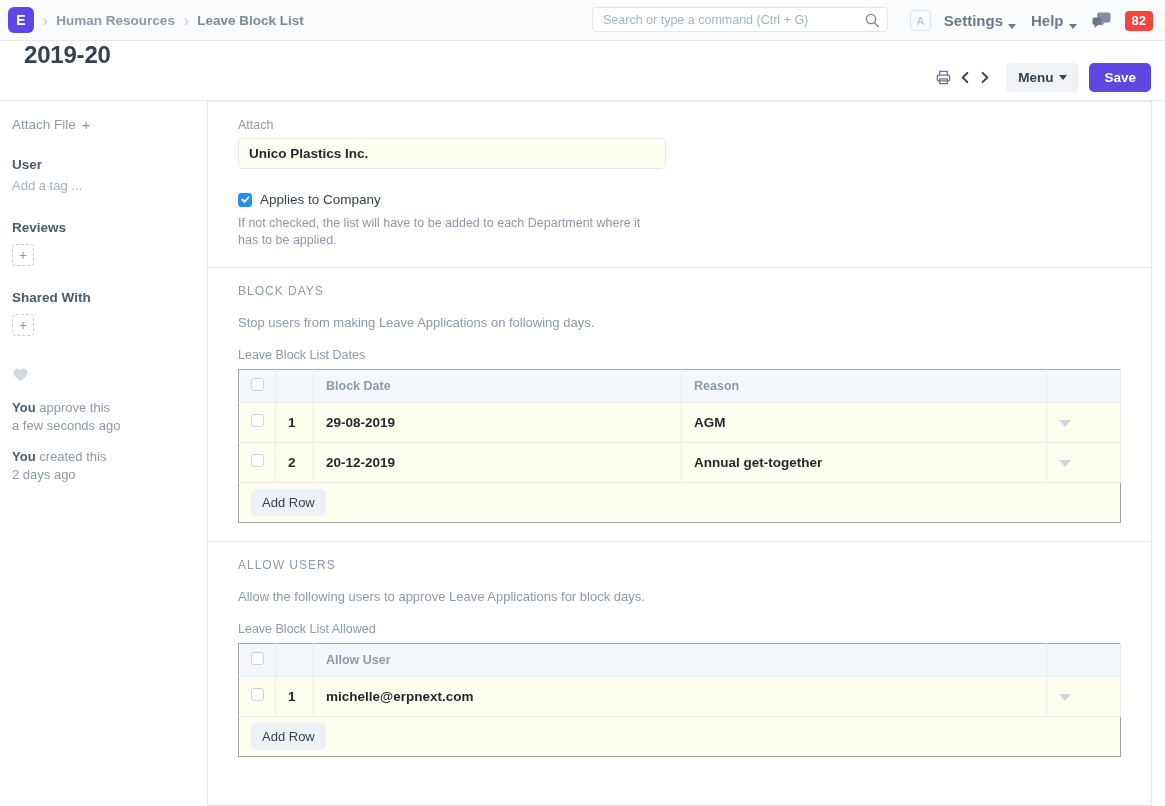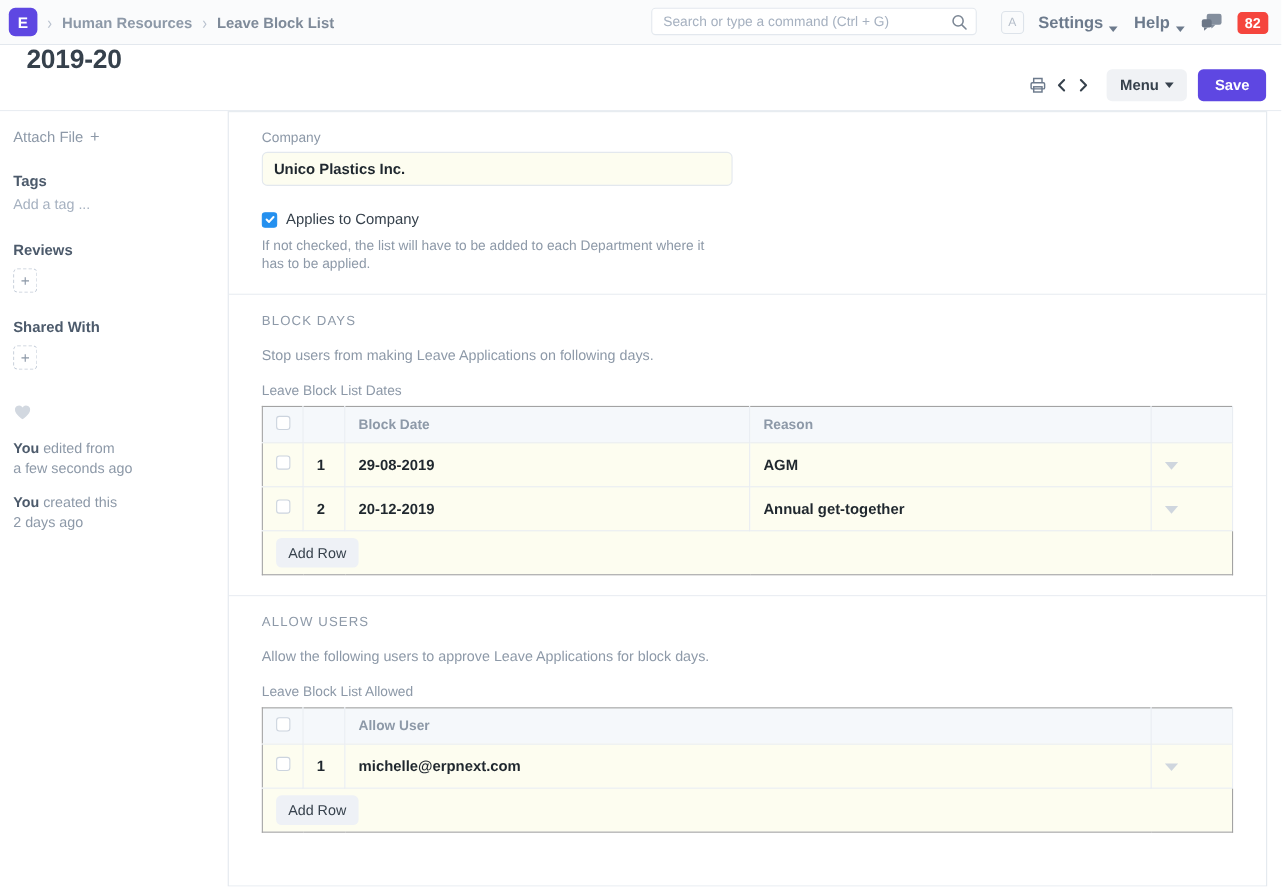--- a/index.html
+++ b/index.html
@@ -349,55 +349,55 @@
 
 <div class="body-wrap">
 
   <div class="sidebar">
     <div class="attach-file">
       <span>Attach File</span>
       <span class="plus-inline">+</span>
     </div>
 
     <div>
-      <div class="side-head">Tags</div>
+      <div class="side-head">User</div>
       <div class="add-tag">Add a tag ...</div>
     </div>
 
     <div class="side-block">
       <div class="side-head">Reviews</div>
       <div class="plus-box">+</div>
     </div>
 
     <div class="side-block">
       <div class="side-head">Shared With</div>
       <div class="plus-box">+</div>
     </div>
 
     <span class="heart-icon">
       <svg width="15" height="14" viewBox="0 0 16 15" fill="currentColor">
         <path d="M8 14S0.6 9.4 0.6 4.8A4 4 0 0 1 8 2.6 4 4 0 0 1 15.4 4.8C15.4 9.4 8 14 8 14z"></path>
       </svg>
     </span>
 
     <div class="activity">
-      <b>You</b><span> edited from</span><br>
+      <b>You</b><span> approve this</span><br>
       <span>a few seconds ago</span>
     </div>
     <div class="activity">
       <b>You</b><span> created this</span><br>
       <span>2 days ago</span>
     </div>
   </div>
 
   <div class="main-col">
     <div class="card">
 
       <div class="section">
-        <div class="field-label">Company</div>
+        <div class="field-label">Attach</div>
         <input class="text-input" type="text" value="Unico Plastics Inc." style="">
 
         <div class="check-row">
           <span class="cb-blue">
             <svg width="9" height="9" viewBox="0 0 10 10" fill="none" stroke="#fff" stroke-width="2" stroke-linecap="round" stroke-linejoin="round">
               <polyline points="1.5,5 4,7.5 8.5,2.5"></polyline>
             </svg>
           </span>
           <span class="check-label">Applies to Company</span>
         </div>

